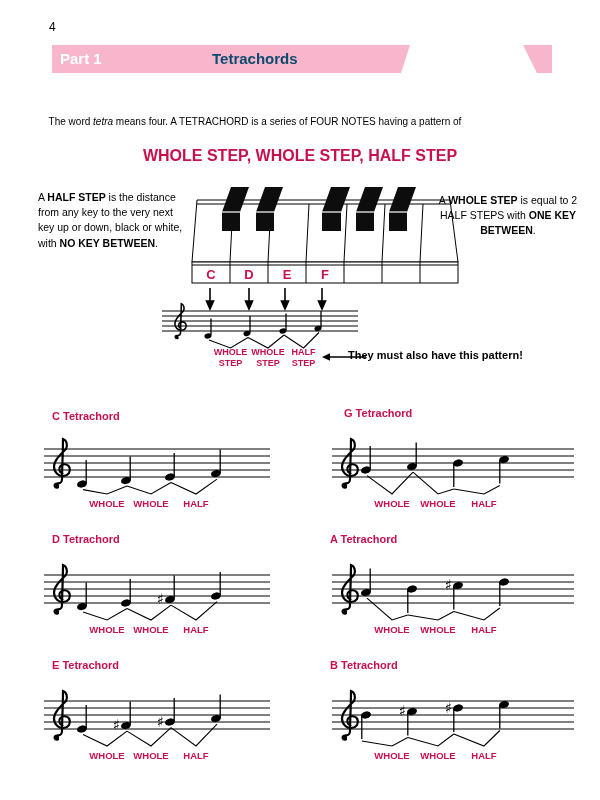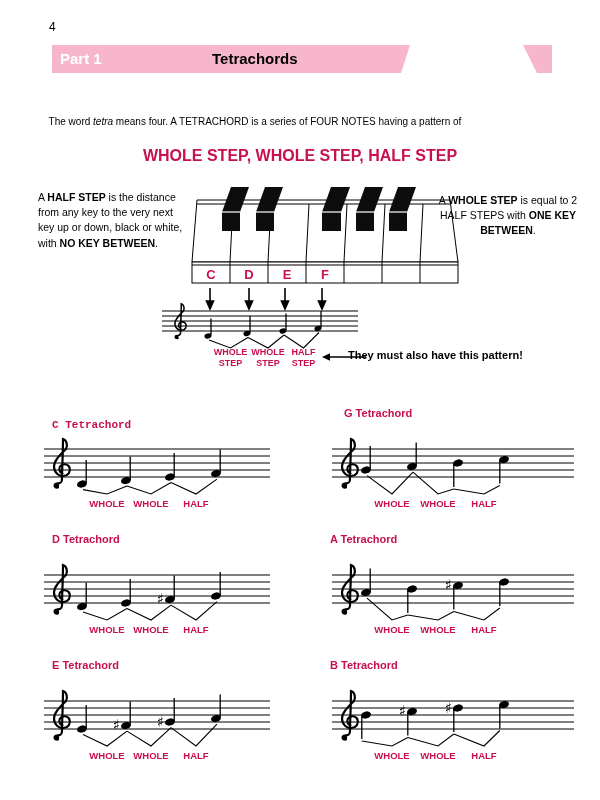--- a/index.html
+++ b/index.html
@@ -2,21 +2,21 @@
 <html><head>
 <meta charset="utf-8">
 <style>
   html,body{margin:0;padding:0;background:#fff;}
   .page{position:relative;width:600px;height:800px;background:#fff;overflow:hidden;
         font-family:"Liberation Sans",sans-serif;color:#000;}
   .page-num{position:absolute;left:49px;top:20px;font-size:12px;}
   .banner{position:absolute;left:52px;top:45px;width:358px;height:28px;background:#f7b6cb;
           clip-path:polygon(0 0,100% 0,calc(100% - 9px) 100%,0 100%);}
   .banner .part{position:absolute;left:8px;top:5px;font-size:15px;font-weight:bold;color:#fff;}
-  .banner .btitle{position:absolute;left:160px;top:5px;font-size:15px;font-weight:bold;color:#000000;}
+  .banner .btitle{position:absolute;left:160px;top:5px;font-size:15px;font-weight:bold;color:#0c4a6e;}
   .corner-wedge{position:absolute;left:523px;top:45px;width:29px;height:28px;background:#f7b6cb;
           clip-path:polygon(0 0,100% 0,100% 100%,48% 100%);}
   .intro{position:absolute;left:0;top:116px;width:510px;margin:0;text-align:center;font-size:10px;}
   .pattern{position:absolute;left:0;top:147px;width:600px;margin:0;text-align:center;
            font-size:16px;font-weight:bold;color:#c8104c;}
   .note-left{position:absolute;left:38px;top:190px;width:154px;font-size:10.5px;line-height:1.45;}
   .note-right{position:absolute;left:430px;top:193px;width:156px;font-size:10.5px;line-height:1.45;text-align:center;}
   .seg-b{font-weight:bold;}
   svg{position:absolute;overflow:visible;}
   .staff-line{stroke:#000;stroke-width:1;}
@@ -136,21 +136,21 @@
     </svg>
 
 
   <svg style="left:322px;top:352px;" width="44" height="10" viewBox="0 0 44 10">
     <line x1="44" y1="5" x2="8" y2="5" stroke="#000" stroke-width="1.6"></line>
     <polygon points="8,1.2 8,8.8 0,5" fill="#000"></polygon>
   </svg>
   <div class="ann2">They must also have this pattern!</div>
 
   <div id="tetra-grid">
-      <div class="tetra-title" style="left: 52px; top: 419px; font-family: Liberation Mono, monospace;">C Tetrachord</div>
+      <div class="tetra-title" style="left: 52px; top: 410px;">C Tetrachord</div>
       <svg width="262" height="96" viewBox="0 0 262 96" style="left: 36px; top: 433px;">
         <line class="staff-line" x1="8" y1="16" x2="234" y2="16"></line>
         <line class="staff-line" x1="8" y1="23" x2="234" y2="23"></line>
         <line class="staff-line" x1="8" y1="30" x2="234" y2="30"></line>
         <line class="staff-line" x1="8" y1="37" x2="234" y2="37"></line>
         <line class="staff-line" x1="8" y1="44" x2="234" y2="44"></line>
         <g transform="translate(14,16) scale(1)">
           <path class="clef" d="M 8,38.5 C 4,39 3.5,35 6.5,34.5 C 9,34 12,35 12,30 C 12,20 13,4 13,-10 C 16.5,-9 18,-4 16,0 C 10,6 4,11.5 4,17.5 C 4,23.5 9,27.5 13.5,27 C 18.5,26.5 21,22.5 19.5,18.5 C 18,14.5 12,14.2 10,17.5 C 8.5,20 9.5,23.5 12.5,24.5"></path>
           <circle cx="6.8" cy="36.8" r="2.4" fill="#000"></circle>
         </g>

